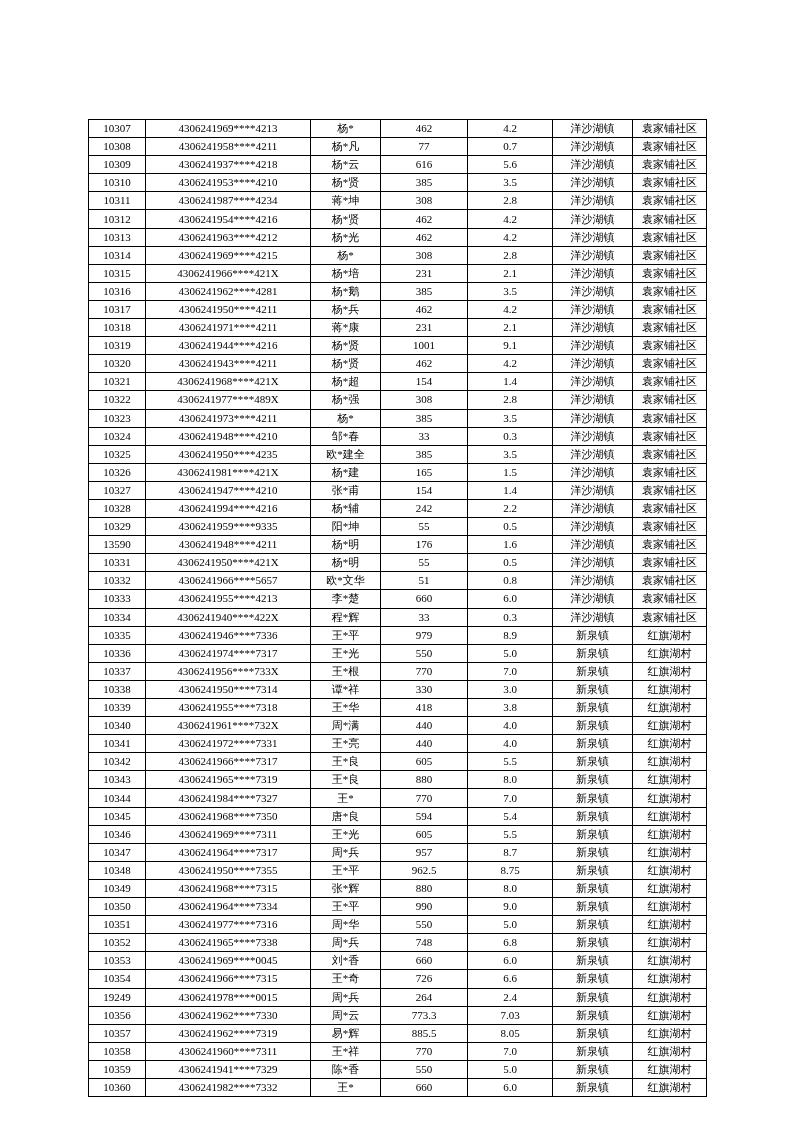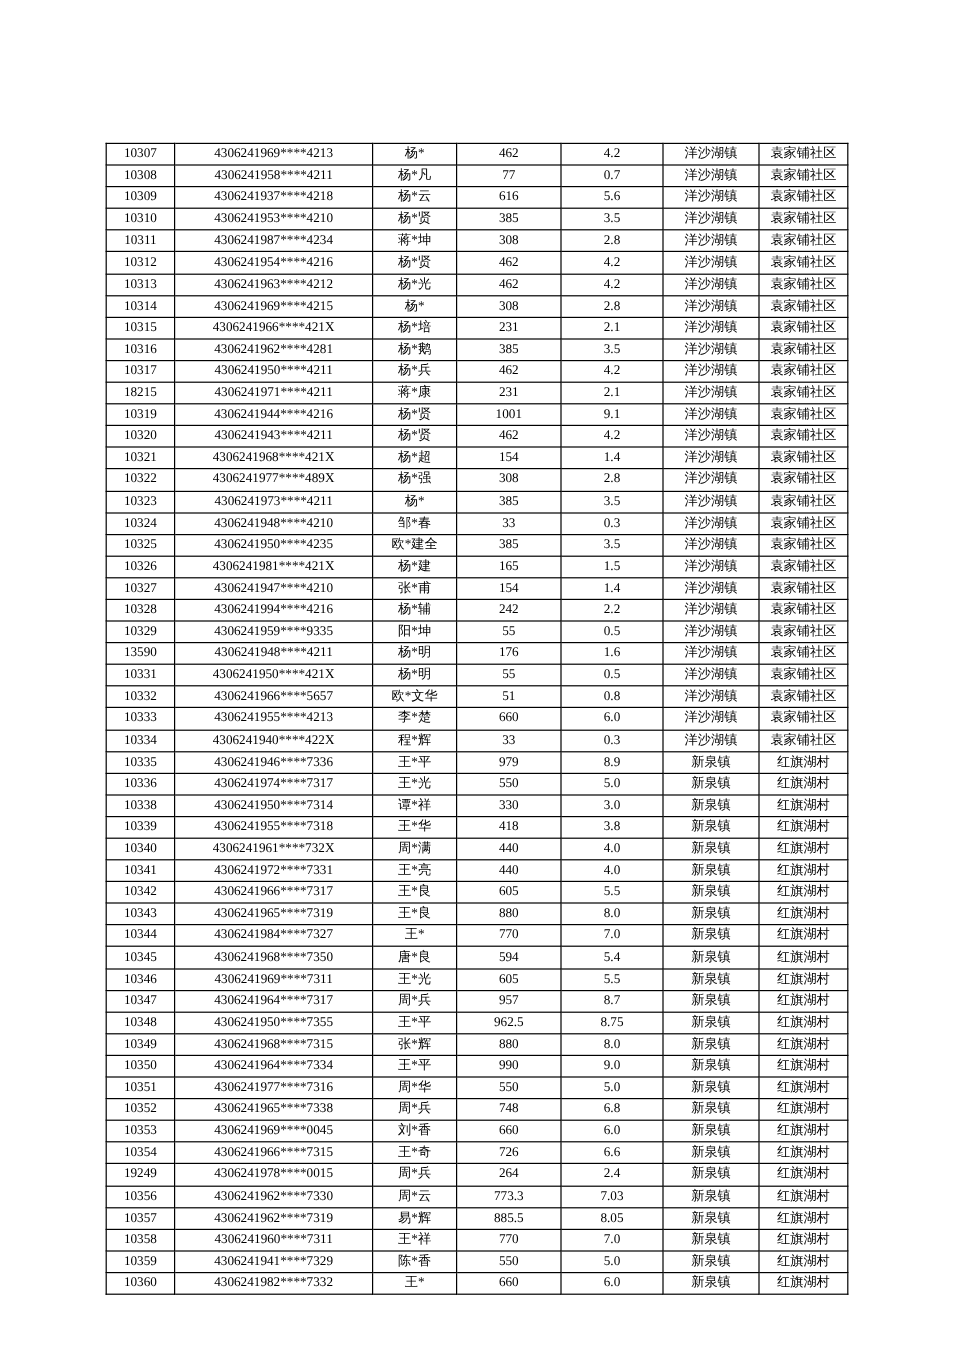--- a/index.html
+++ b/index.html
@@ -153,21 +153,21 @@
         <tr>
           <td>10317</td>
           <td>4306241950****4211</td>
           <td>杨*兵</td>
           <td>462</td>
           <td>4.2</td>
           <td>洋沙湖镇</td>
           <td>袁家铺社区</td>
         </tr>
         <tr>
-          <td>18215</td>
+          <td>10318</td>
           <td>4306241971****4211</td>
           <td>蒋*康</td>
           <td>231</td>
           <td>2.1</td>
           <td>洋沙湖镇</td>
           <td>袁家铺社区</td>
         </tr>
         <tr>
           <td>10319</td>
           <td>4306241944****4216</td>
@@ -324,20 +324,29 @@
         <tr>
           <td>10336</td>
           <td>4306241974****7317</td>
           <td>王*光</td>
           <td>550</td>
           <td>5.0</td>
           <td>新泉镇</td>
           <td>红旗湖村</td>
         </tr>
         <tr>
+          <td>10337</td>
+          <td>4306241956****733X</td>
+          <td>王*根</td>
+          <td>770</td>
+          <td>7.0</td>
+          <td>新泉镇</td>
+          <td>红旗湖村</td>
+        </tr>
+        <tr>
           <td>10338</td>
           <td>4306241950****7314</td>
           <td>谭*祥</td>
           <td>330</td>
           <td>3.0</td>
           <td>新泉镇</td>
           <td>红旗湖村</td>
         </tr>
         <tr>
           <td>10339</td>

